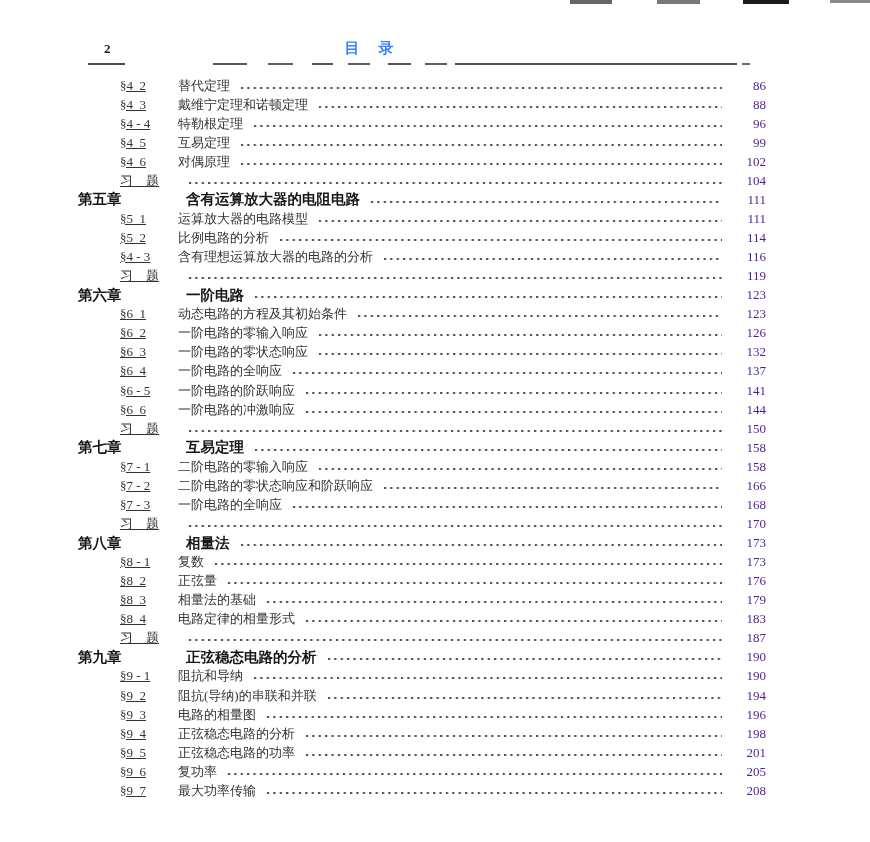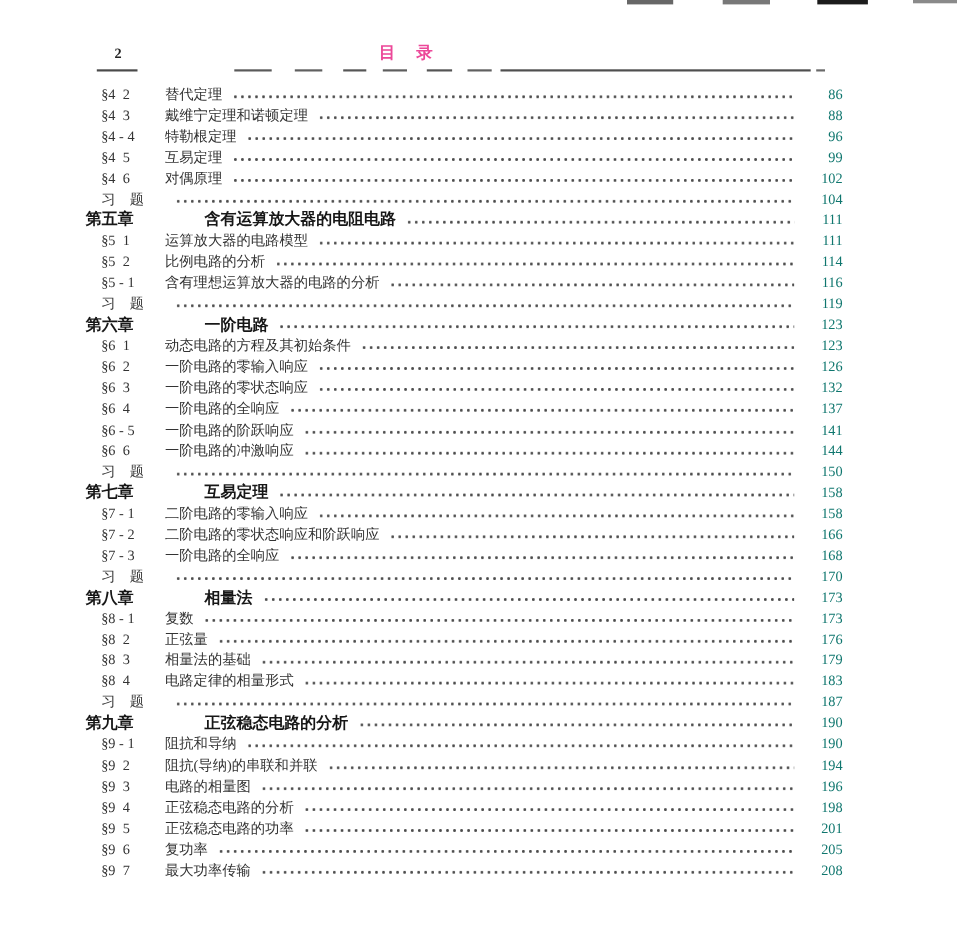--- a/index.html
+++ b/index.html
@@ -14,38 +14,38 @@
   
   .scan-mark { position:absolute; top:0; }
   
   .page-num {
     position:absolute; left:104px; top:41px;
     font-size:13px; font-weight:bold; color:#222;
   }
   .header-title {
     position:absolute; left:0; right:130px; top:39px;
     text-align:center;
-    font-size:15px; font-weight:bold; color:#ec4899;
+    font-size:15px; font-weight:bold; color:#3b82f6;
     white-space:pre;
     letter-spacing:2px;
   }
   
   .rule-seg { position:absolute; top:63px; height:2px; background:#4a4a4a; }
   
   .toc { position:absolute; top:76px; left:0; right:0; }
   .row {
     height:19.07px;
     display:flex;
     align-items:center;
     font-size:13px;
     color:#333;
   }
   .row .label { white-space:pre; flex:none; }
   .section .label, .exercise .label {
-    margin-left:92px; width:58px;
+    margin-left:120px; width:58px;text-decoration:underline;
   }
   .section .title { flex:none; white-space:pre; }
   .chapter {
     font-weight:bold;
     font-size:14.5px;
     color:#171717;
     font-family:"Liberation Sans","DejaVu Sans",sans-serif;
   }
   .chapter .label { margin-left:78px; width:62px; }
   .chapter .title { flex:none; margin-left:46px; white-space:pre; }
@@ -58,21 +58,21 @@
     background-repeat:repeat-x;
     background-position:0 50%;
   }
   .page-no {
     flex:none;
     width:40px;
     margin-right:104px;
     text-align:right;
     font-size:13px;
     font-weight:normal;
-    color:#0f766e;
+    color:#4c1d95;
     font-family:"Liberation Serif","DejaVu Serif",serif;
   }
 </style>
 </head>
 <body>
 
 <div class="scan-mark" style="left:570px;width:42px;height:4px;background:#676767;"></div>
 <div class="scan-mark" style="left:657px;width:43px;height:4px;background:#787878;"></div>
 <div class="scan-mark" style="left:743px;width:46px;height:4px;background:#1c1c1c;"></div>
 <div class="scan-mark" style="left:830px;width:40px;height:3px;background:#8a8a8a;"></div>
@@ -138,21 +138,21 @@
       <span class="leader"></span>
       <span class="page-no">111</span>
     </div>
     <div class="row section">
       <span class="label">§5  2</span>
       <span class="title">比例电路的分析</span>
       <span class="leader"></span>
       <span class="page-no">114</span>
     </div>
     <div class="row section">
-      <span class="label">§5 - 1</span>
+      <span class="label">§4 - 3</span>
       <span class="title">含有理想运算放大器的电路的分析</span>
       <span class="leader"></span>
       <span class="page-no">116</span>
     </div>
     <div class="row exercise">
       <span class="label">习　题</span>
       <span class="leader"></span>
       <span class="page-no">119</span>
     </div>
     <div class="row chapter">

